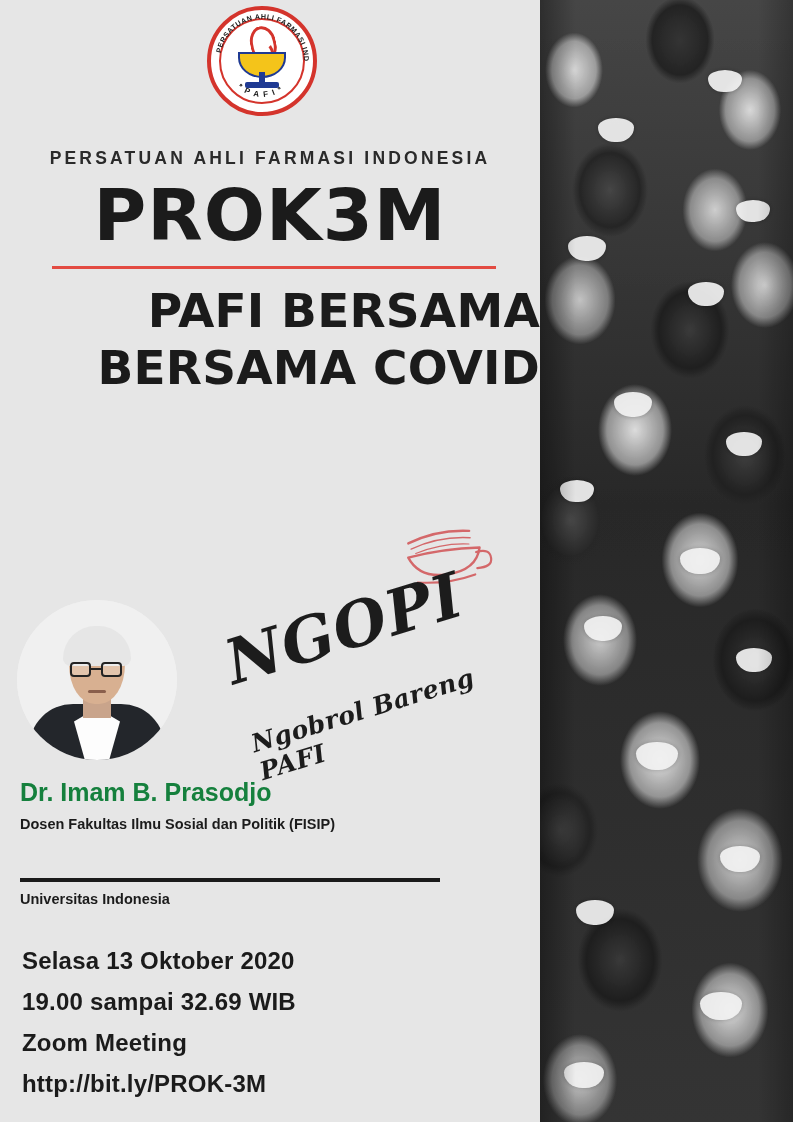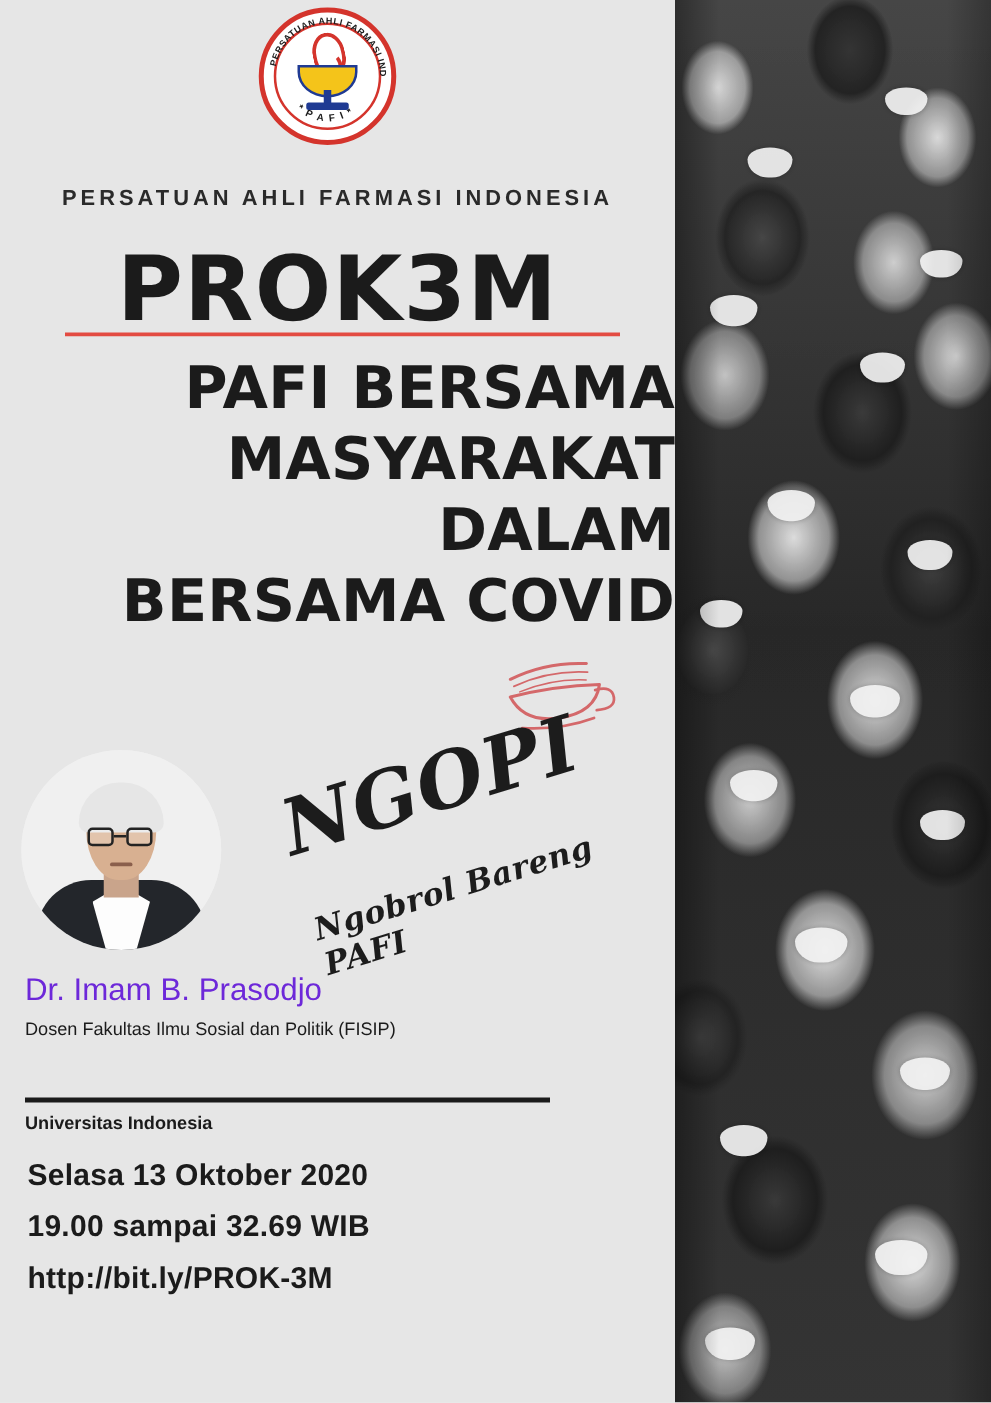--- a/index.html
+++ b/index.html
@@ -129,21 +129,21 @@
     left: 0; top: 148px;
     width: 540px;
     text-align: center;
     font-size: 17.5px;
     letter-spacing: 3.2px;
     color: #2a2a2a;
     font-weight: 600;
   }
   .prok3m {
     position: absolute;
-    left: 0; top: 192px;
+    left: 0; top: 176px;
     width: 540px;
     text-align: center;
     font-size: 72px;
     line-height: 78px;
     font-weight: 900;
     letter-spacing: 1px;
     color: #1b1b1b;
     font-family: "DejaVu Sans", sans-serif;
   }
   .red-rule {
@@ -255,46 +255,46 @@
   .av-mouth {
     position: absolute; left: 71px; top: 90px;
     width: 18px; height: 3px;
     background: #8a5f4c; border-radius: 2px;
   }
 
   .speaker-name {
     position: absolute;
     left: 20px; top: 778px;
     font-size: 25px;
-    font-weight: normal;
-    color: #6d28d9;
+    font-weight: bold;
+    color: #15803d;
   }
   .speaker-role-1 {
     position: absolute;
     left: 20px; top: 816px;
     font-size: 14.5px;
-    font-weight: normal;
+    font-weight: bold;
     color: #1b1b1b;
   }
   .speaker-role-2 {
     position: absolute;
     left: 20px; top: 891px;
     font-size: 14.5px;
     font-weight: bold;
     color: #1b1b1b;
   }
   .black-rule {
     position: absolute;
     left: 20px; top: 878px;
     width: 420px; height: 4px;
     background: #1b1b1b;
   }
   .details {
     position: absolute;
-    left: 22px; top: 920px;
+    left: 22px; top: 940px;
     width: 500px;
   }
   .details div {
     font-size: 24px;
     font-weight: bold;
     color: #1b1b1b;
     line-height: 41px;
     letter-spacing: .2px;
   }
 </style>
@@ -351,21 +351,20 @@
     </div>
 
     <div class="org-name">PERSATUAN AHLI FARMASI INDONESIA</div>
 
     <div class="prok3m">PROK3M</div>
 
     <div class="red-rule"></div>
 
     <div class="headline">
       <div>PAFI BERSAMA</div>
-      <div>MASYARAKAT DALAM</div>
       <div>BERSAMA COVID</div>
     </div>
 
     <div class="ngopi-block">
       <svg class="cup" viewBox="0 0 96 62">
         <path d="M10 16 q30 -10 62 -4" stroke="#d4686a" stroke-width="2.4" fill="none" stroke-linecap="round"></path>
         <path d="M12 22 q30 -9 60 -3" stroke="#d4686a" stroke-width="1.4" fill="none" stroke-linecap="round"></path>
         <path d="M16 27 q28 -7 54 -2" stroke="#d4686a" stroke-width="1.2" fill="none" stroke-linecap="round"></path>
         <path d="M8 30 q36 -4 72 0 q-6 22 -36 22 q-28 0 -36 -22 z" stroke="#d4686a" stroke-width="2.4" fill="none" stroke-linejoin="round"></path>
         <path d="M76 34 q14 -2 14 8 q0 9 -15 8" stroke="#d4686a" stroke-width="2.2" fill="none" stroke-linecap="round"></path>
@@ -390,17 +389,18 @@
 
     <div class="speaker-name">Dr. Imam B. Prasodjo</div>
     <div class="speaker-role-1">Dosen Fakultas Ilmu Sosial dan Politik (FISIP)</div>
     <div class="speaker-role-2">Universitas Indonesia</div>
 
     <div class="black-rule"></div>
 
     <div class="details">
       <div>Selasa 13 Oktober 2020</div>
       <div>19.00 sampai 32.69 WIB</div>
+      <div>Zoom Meeting</div>
       <div>http://bit.ly/PROK-3M</div>
     </div>
 
   </div>
 </div>
 
 </body></html>

